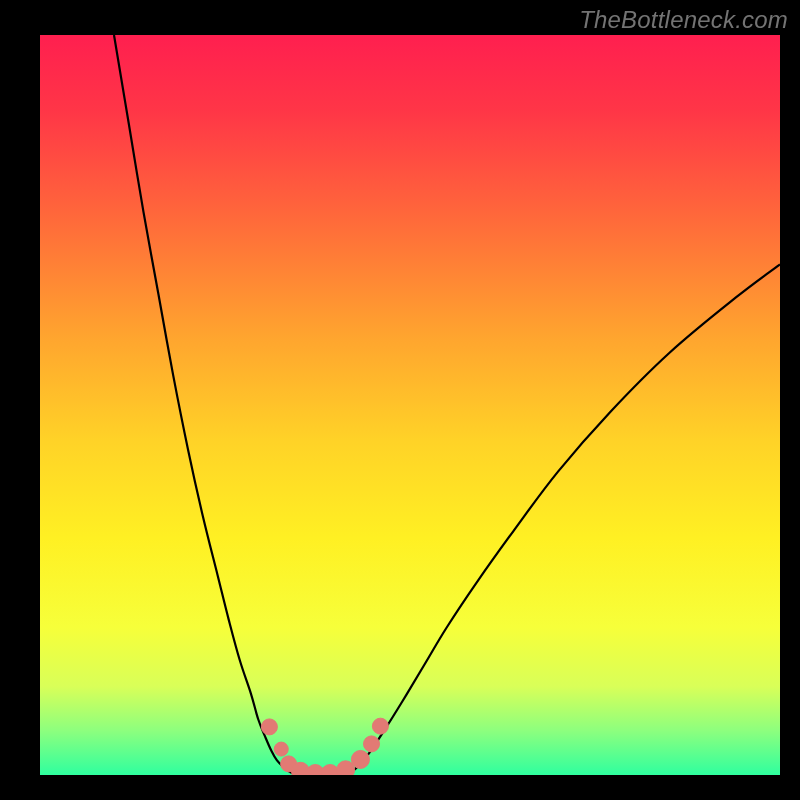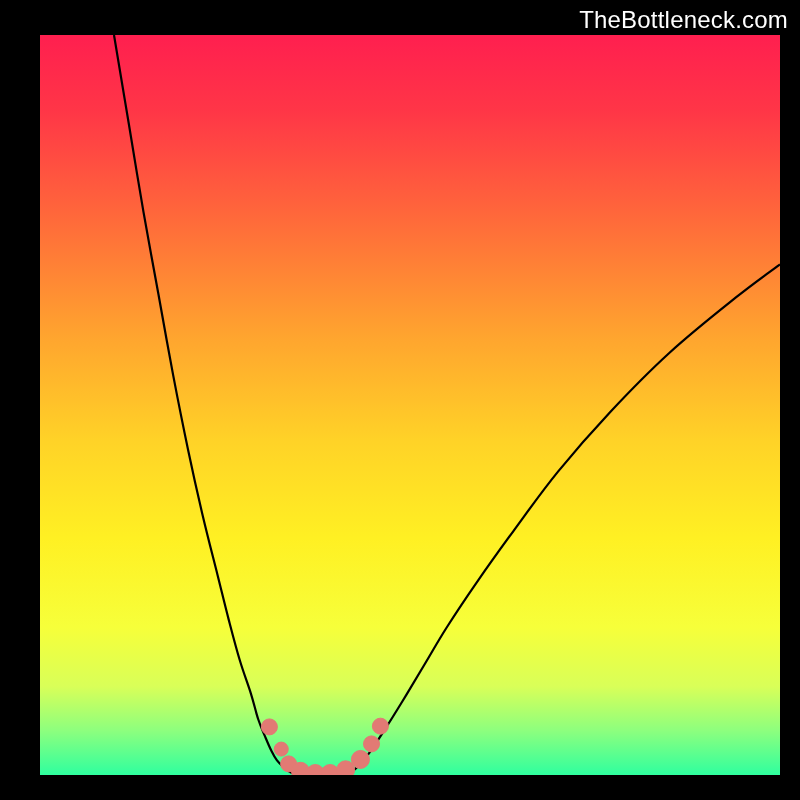--- a/index.html
+++ b/index.html
@@ -18,22 +18,23 @@
     height: 800px;
     background: #000;
   }
   .watermark {
     position: absolute;
     top: 6px;
     right: 12px;
     font-family: Arial, Helvetica, sans-serif;
     font-size: 24px;
     font-weight: 500;
-    color: #ffffff;
+    color: #737373;
     letter-spacing: 0.2px;
+    font-style: italic;
   }
   svg {
     position: absolute;
     left: 0;
     top: 0;
   }
 </style>
 </head>
 <body>
 <div class="frame">

